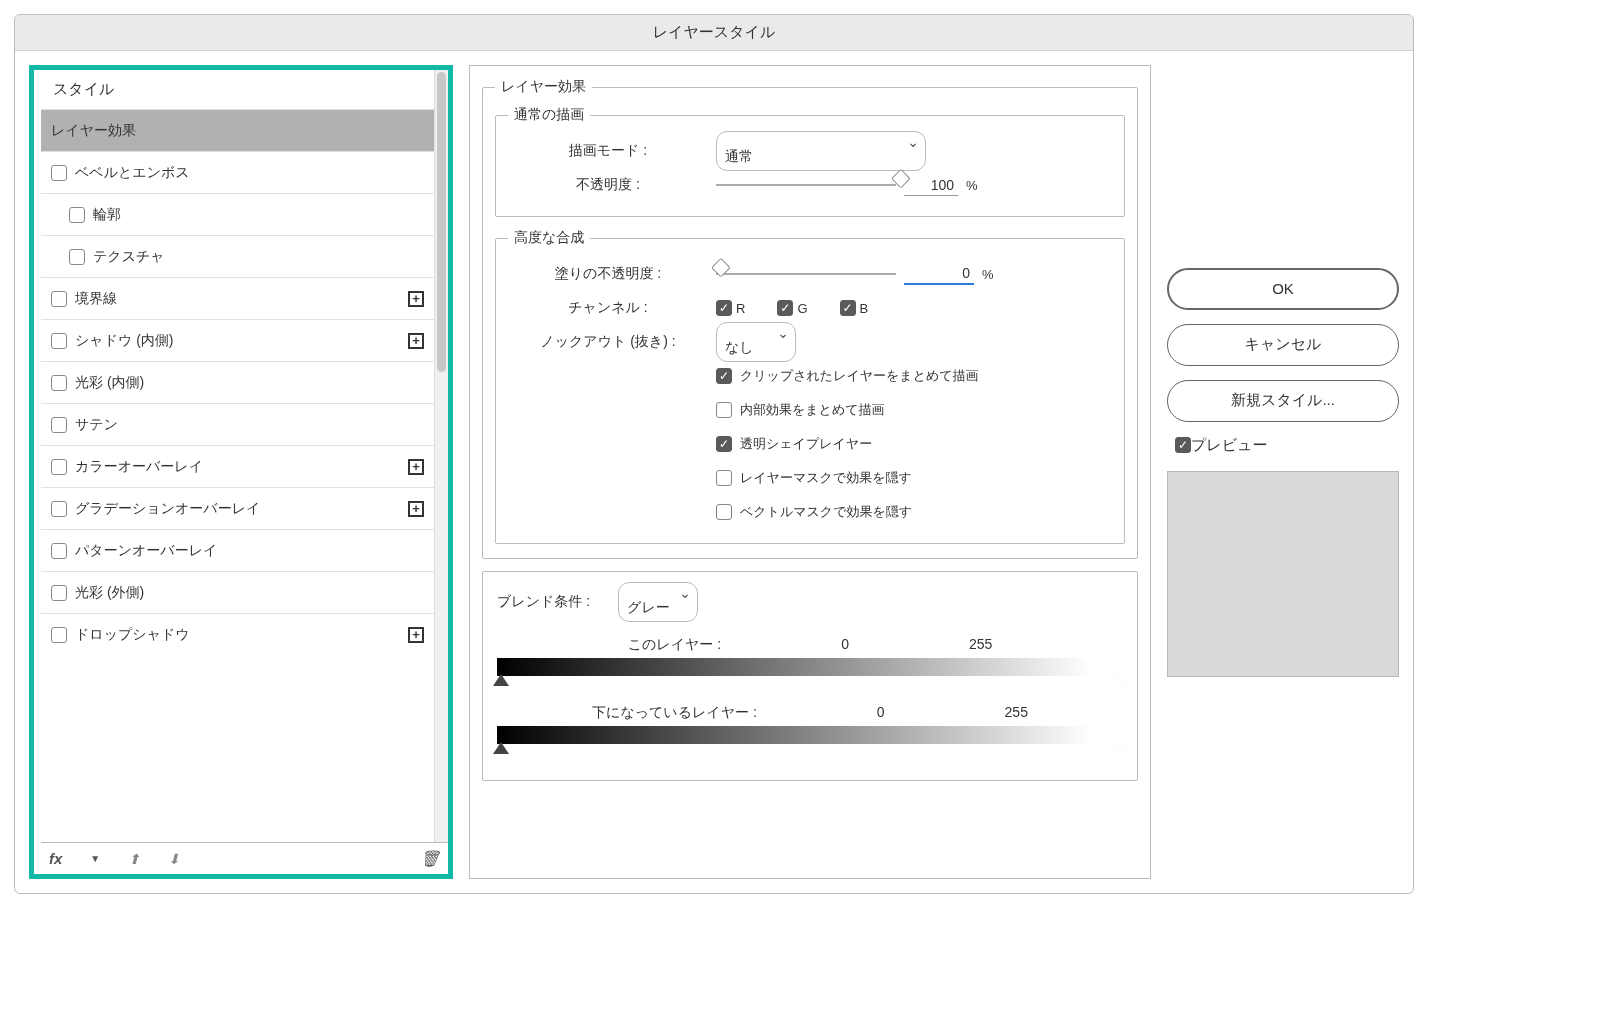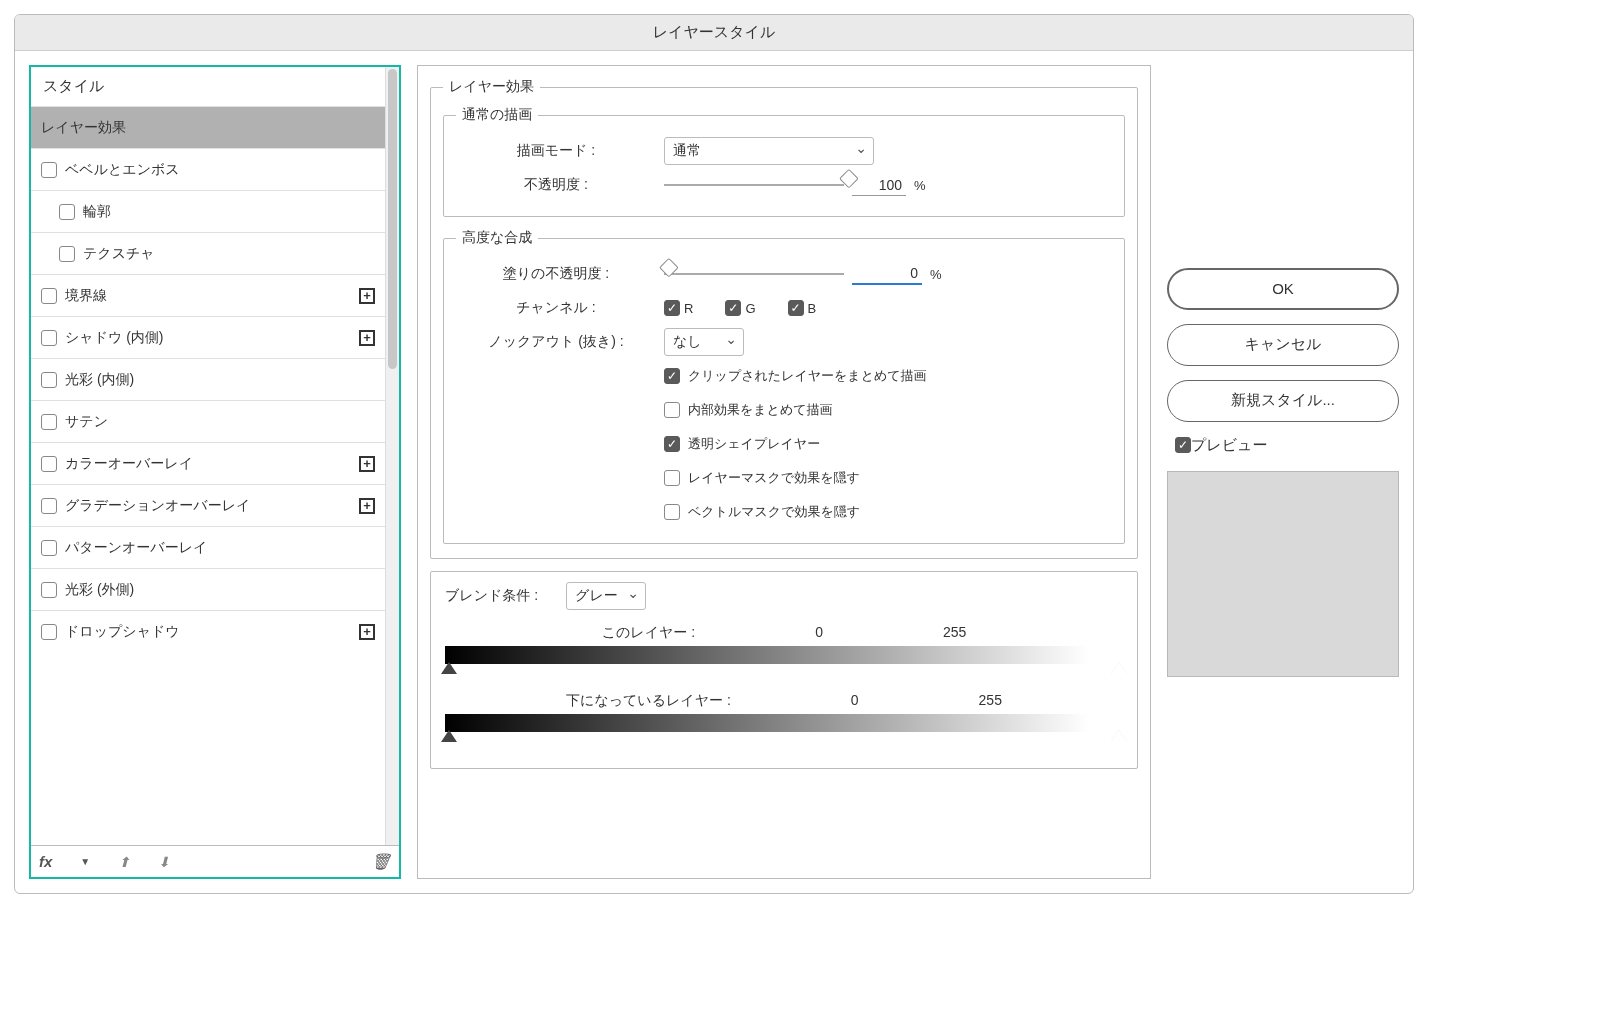--- a/index.html
+++ b/index.html
@@ -2,21 +2,21 @@
 <html><head>
 <meta charset="utf-8">
 <style>
 * { box-sizing: border-box; margin: 0; padding: 0; }
 body { font-family: "Hiragino Kaku Gothic ProN", "Meiryo", sans-serif; background: #fff; font-size: 13px; color: #333; }
 .window { width: 1400px; height: 880px; border: 1px solid #bbb; border-radius: 6px; overflow: hidden; margin: 14px; display: flex; flex-direction: column; }
 .titlebar { height: 36px; background: #eaeaea; display: flex; align-items: center; justify-content: center; font-size: 15px; border-bottom: 1px solid #d0d0d0; }
 .content-area { flex: 1; display: flex; padding: 14px; gap: 16px; }
 
 
-.sidebar-wrap { width: 372px; display: flex; flex-direction: column; border: 2px solid #14b8a6; }
+.sidebar-wrap { width: 424px; display: flex; flex-direction: column; border: 5px solid #14b8a6; padding-left: 7px; }
 .styles-list { flex: 1; overflow: hidden; display: flex; }
 .styles-inner { flex: 1; }
 .styles-scrollbar { width: 14px; background: #f0f0f0; border-left: 1px solid #ddd; position: relative; }
 .styles-thumb { position: absolute; left: 2px; right: 2px; top: 2px; height: 300px; background: #c7c7c7; border-radius: 6px; }
 .style-header { padding: 10px 12px; font-size: 15px; }
 .style-row { height: 42px; display: flex; align-items: center; padding: 0 10px; gap: 8px; border-top: 1px solid #e0e0e0; font-size: 14px; }
 .style-row.selected { background: #b1b1b1; }
 .style-row.sub { padding-left: 28px; }
 .checkbox { width: 16px; height: 16px; border: 1px solid #888; border-radius: 3px; background: #fff; flex-shrink: 0; display: inline-flex; align-items: center; justify-content: center; }
 .checkbox.checked { background: #5a5a5a; border-color: #5a5a5a; }
@@ -27,21 +27,21 @@
 .sidebar-footer .spacer { flex: 1; }
 .arrow-icon { color: #888; font-size: 14px; }
 .trash-icon { color: #666; font-size: 16px; }
 
 
 .main-panel { flex: 1; border: 1px solid #bbb; padding: 12px; display: flex; flex-direction: column; gap: 8px; }
 fieldset { border: 1px solid #bbb; border-radius: 2px; padding: 10px 12px 14px 12px; margin: 0; }
 fieldset legend { padding: 0 6px; font-size: 14px; }
 .field-row { display: flex; align-items: center; height: 34px; gap: 8px; }
 .col-label { width: 200px; text-align: center; font-size: 14px; }
-.select-ctl { border: 1px solid #bbb; border-radius: 3px; padding: 4px 20px 4px 8px; min-width: 80px; position: relative; background: #fff; font-size: 14px; }
+.select-ctl { border: 1px solid #bbb; border-radius: 11px; padding: 16px 20px 4px 8px; min-width: 80px; position: relative; background: #fff; font-size: 14px; }
 .select-ctl::after { content: "⌄"; position: absolute; right: 6px; top: 2px; color: #555; }
 .select-wide { min-width: 210px; }
 .slider-track { flex: 1; height: 2px; background: #aaa; position: relative; max-width: 180px; }
 .slider-thumb { position: absolute; top: -6px; width: 14px; height: 14px; border: 1px solid #888; background: #fff; border-radius: 2px; transform: rotate(45deg) translate(-6px,-3px); }
 .val-underline { border-bottom: 1px solid #999; min-width: 54px; text-align: right; padding: 2px 4px; font-size: 14px; }
 .val-underline.focus { border-bottom: 2px solid #2d7ad6; }
 .chan-group { display: flex; align-items: center; gap: 4px; margin-right: 24px; }
 .blend-section { border: 1px solid #bbb; border-radius: 2px; padding: 10px 14px 22px 14px; margin-top: 4px; }
 .blend-header { display: flex; align-items: center; gap: 28px; }
 .blend-track-wrap { margin-top: 10px; }

